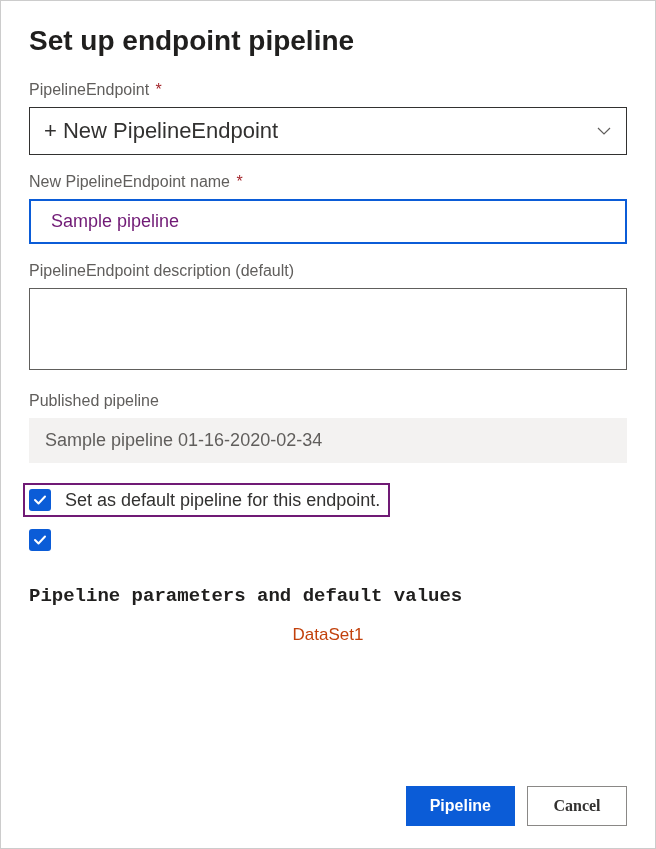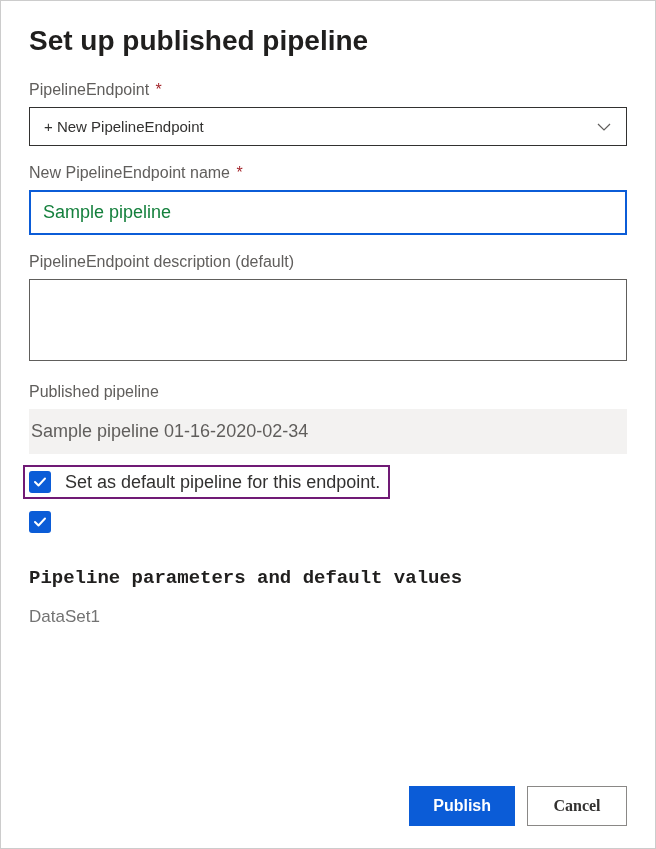--- a/index.html
+++ b/index.html
@@ -26,60 +26,60 @@
       display: block;
     }
     .required {
       color: #a4262c;
       margin-left: 2px;
     }
     .select-box {
       width: 100%;
       border: 1px solid #323130;
       padding: 10px 14px;
-      font-size: 15px;
+      font-size: 22px;
       color: #323130;
       background: #fff;
       display: flex;
       justify-content: space-between;
       align-items: center;
       cursor: pointer;
       margin-bottom: 18px;
     }
     .chevron-down {
       display: inline-block;
     }
     .chevron-down svg { display: block; }
     .text-input {
       width: 100%;
       border: 2px solid #0b5cd7;
-      padding: 10px 12px;
+      padding: 10px 20px;
       font-size: 18px;
-      color: #15803d;
+      color: #701a75;
       font-family: inherit;
       margin-bottom: 18px;
       outline: none;
     }
     .textarea {
       width: 100%;
       border: 1px solid #605e5c;
       height: 82px;
       padding: 10px 12px;
       font-size: 16px;
       font-family: inherit;
       resize: none;
       margin-bottom: 18px;
     }
     .readonly-box {
       width: 100%;
       background: #f3f2f1;
-      padding: 12px 2px;
+      padding: 12px 16px;
       font-size: 18px;
       color: #605e5c;
-      margin-bottom: 11px;
+      margin-bottom: 20px;
     }
     .checkbox-row {
       display: flex;
       align-items: center;
       gap: 14px;
       font-size: 18px;
       color: #323130;
       padding: 6px 0;
     }
     .checkbox-row.highlighted {
@@ -104,21 +104,22 @@
     .section-heading {
       font-size: 19px;
       font-weight: 600;
       color: #201f1e;
       margin-top: 28px;
       margin-bottom: 18px;
       font-family: Liberation Mono, monospace;
     }
     .param-name {
       font-size: 17px;
-      color: #737373;
+      color: #c2410c;
+      text-align: center;
     }
     .footer {
       position: absolute;
       bottom: 22px;
       right: 28px;
       display: flex;
       gap: 12px;
     }
     .btn {
       padding: 10px 24px;
@@ -140,21 +141,21 @@
       font-family: Liberation Serif, serif;
     }
     .input-wrapper { position: relative; margin-bottom: 18px; }
     .input-wrapper .text-input { margin-bottom: 0; }
   </style>
 </head>
 <body>
 
 
 
-<h1 class="title">Set up published pipeline</h1>
+<h1 class="title">Set up endpoint pipeline</h1>
 
 
 <label class="label">
   <span>PipelineEndpoint</span>
   <span class="required">*</span>
 </label>
 <div class="select-box">
   <span>+ New PipelineEndpoint</span>
   <span class="chevron-down">
     <svg width="16" height="16" viewBox="0 0 16 16">
@@ -197,18 +198,18 @@
       </svg>
   </div>
 </div>
 
 
 <div class="section-heading">Pipeline parameters and default values</div>
 <div class="param-name">DataSet1</div>
 
 
 <div class="footer">
-  <button class="btn btn-primary">Publish</button>
+  <button class="btn btn-primary">Pipeline</button>
   <button class="btn btn-secondary">Cancel</button>
 </div>
 
 
 
 
 </body></html>

